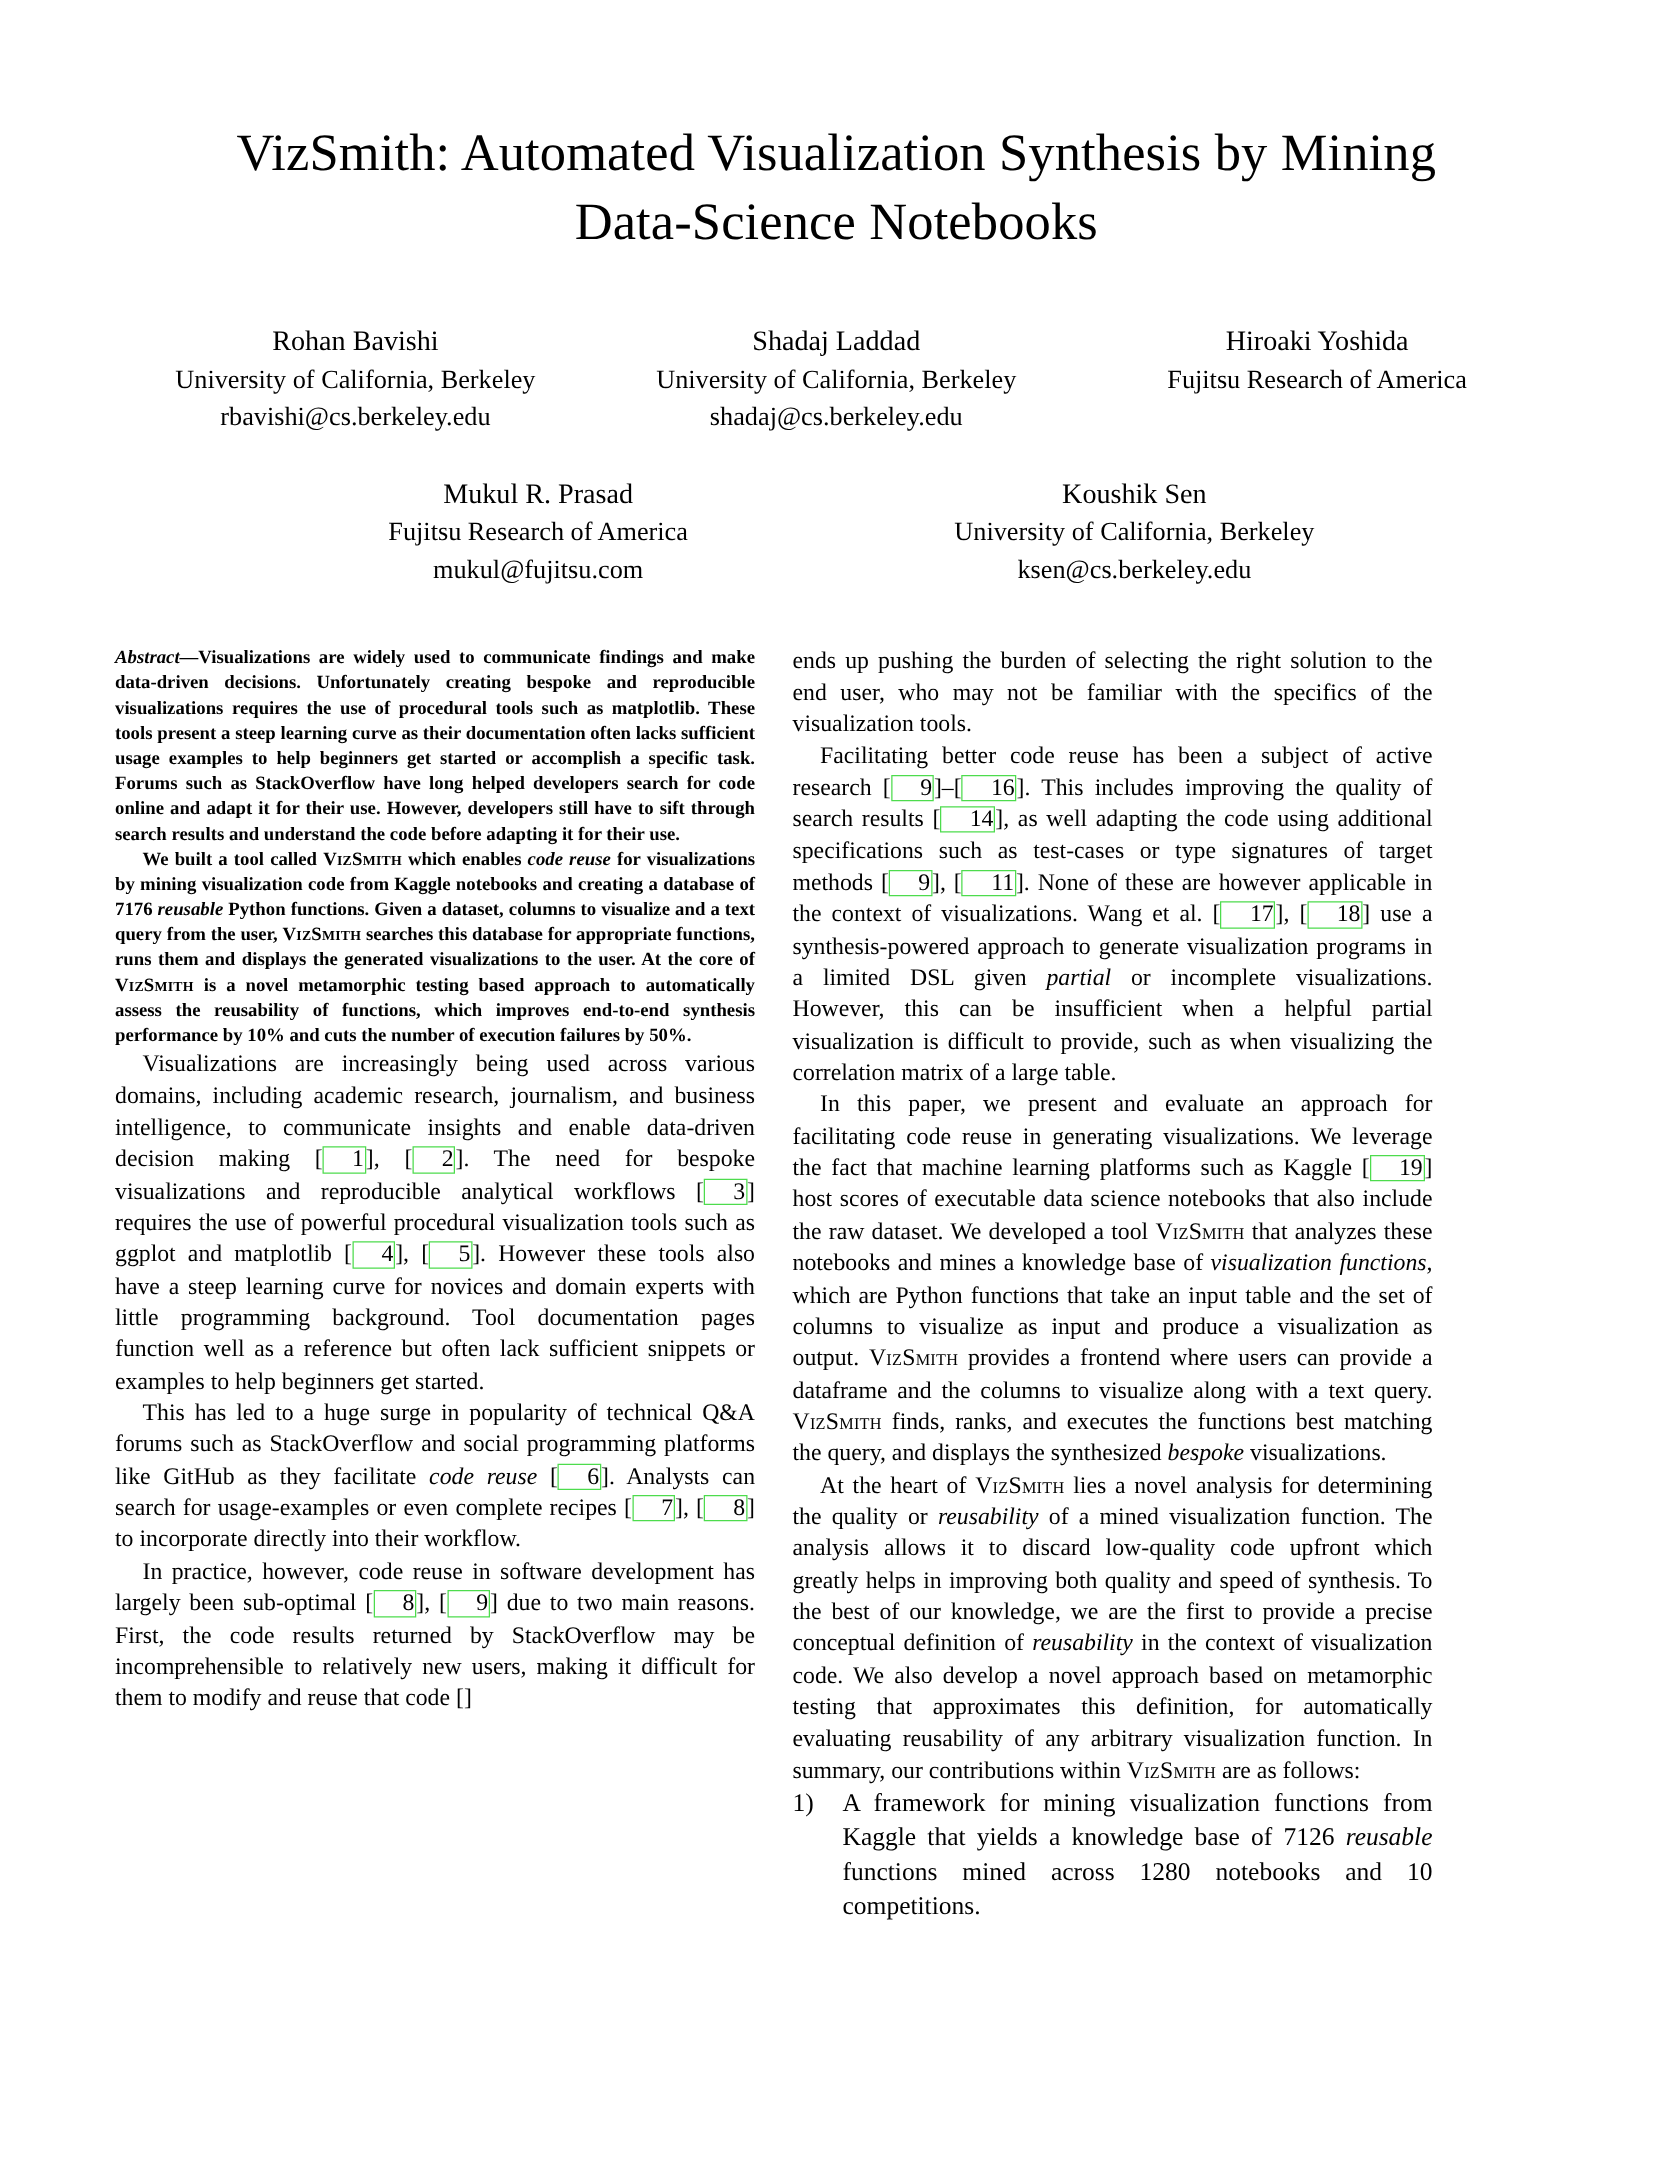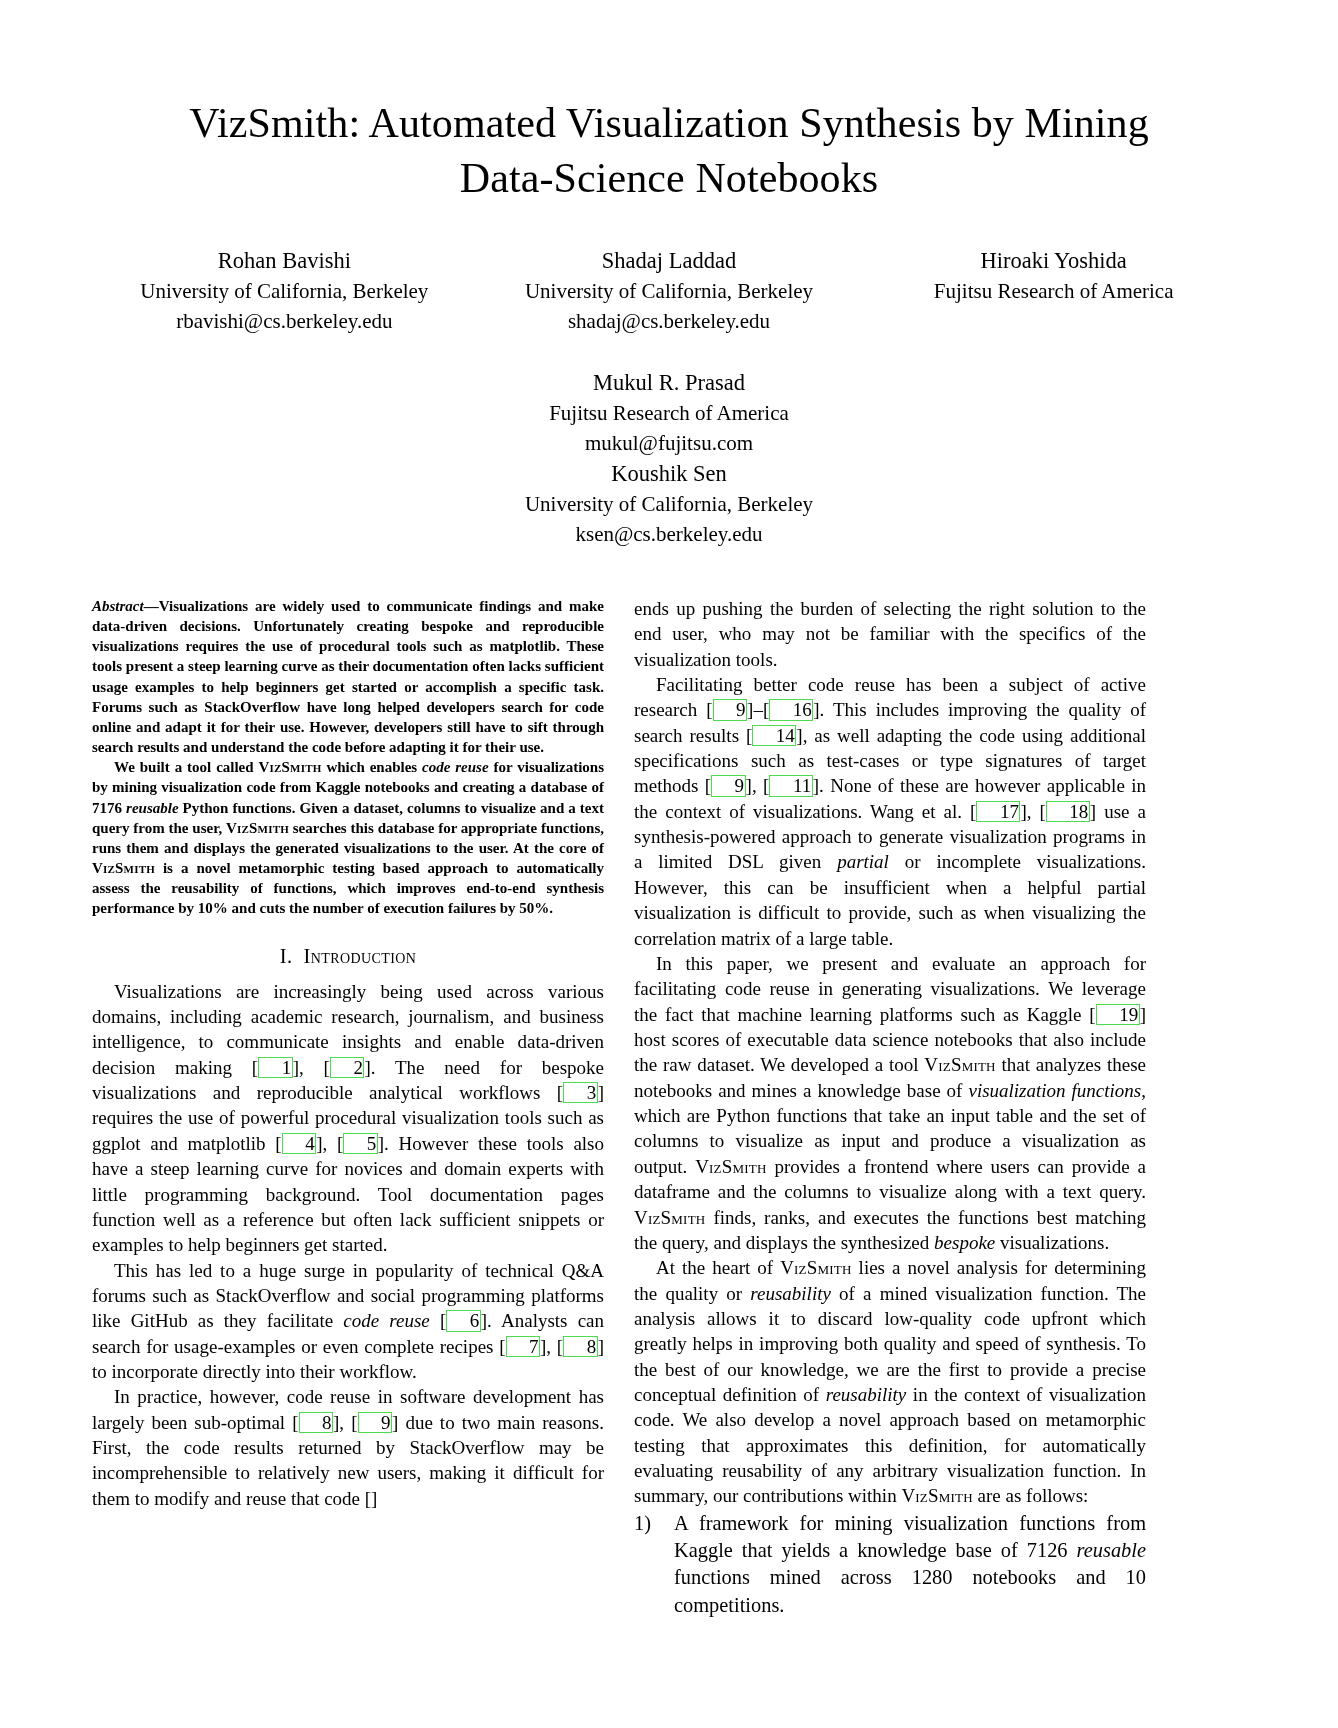--- a/index.html
+++ b/index.html
@@ -28,26 +28,25 @@
     font-size: 42px;
     line-height: 1.30;
     font-weight: normal;
     letter-spacing: 0.1px;
     margin: 0 64px;
   }
 
   
   .authors-row {
     display: flex;
-    margin-top: 40px;
+    margin-top: 52px;
   }
   .authors-row.row2 {
     margin-top: 30px;
     padding: 0 100px;
-    flex-direction: column;
   }
   .author {
     flex: 1 1 0;
     text-align: center;
     font-size: 21px;
     line-height: 1.42;
   }
   .author .name { font-size: 22.5px; }
   .author .affil { }
   .author .email { }
@@ -172,21 +171,20 @@
   </div>
 
   <div class="columns">
 
     <div class="col">
 
       <p class="abstract"><span class="lead">Abstract</span><span>—</span><span>Visualizations are widely used to communicate findings and make data-driven decisions. Unfortunately creating bespoke and reproducible visualizations requires the use of procedural tools such as matplotlib. These tools present a steep learning curve as their documentation often lacks sufficient usage examples to help beginners get started or accomplish a specific task. Forums such as StackOverflow have long helped developers search for code online and adapt it for their use. However, developers still have to sift through search results and understand the code before adapting it for their use.</span></p>
 
       <p class="abstract" style="text-indent:22px;"><span>We built a tool called </span><span class="sc">VizSmith</span><span> which enables </span><span class="it">code reuse</span><span> for visualizations by mining visualization code from Kaggle notebooks and creating a database of 7176 </span><span class="it">reusable</span><span> Python functions. Given a dataset, columns to visualize and a text query from the user, </span><span class="sc">VizSmith</span><span> searches this database for appropriate functions, runs them and displays the generated visualizations to the user. At the core of </span><span class="sc">VizSmith</span><span> is a novel metamorphic testing based approach to automatically assess the reusability of functions, which improves end-to-end synthesis performance by 10% and cuts the number of execution failures by 50%.</span></p>
 
-      <div class="sec-head"><span class="numeral">I.</span>&nbsp; <span>Introduction</span></div>
 
       <p class="body"><span>Visualizations are increasingly being used across various domains, including academic research, journalism, and business intelligence, to communicate insights and enable data-driven decision making </span>[<span class="cite">1</span>]<span>, </span>[<span class="cite">2</span>]<span>. The need for bespoke visualizations and reproducible analytical workflows </span>[<span class="cite">3</span>]<span> requires the use of powerful procedural visualization tools such as ggplot and matplotlib </span>[<span class="cite">4</span>]<span>, </span>[<span class="cite">5</span>]<span>. However these tools also have a steep learning curve for novices and domain experts with little programming background. Tool documentation pages function well as a reference but often lack sufficient snippets or examples to help beginners get started.</span></p>
 
       <p class="body"><span>This has led to a huge surge in popularity of technical Q&amp;A forums such as StackOverflow and social programming platforms like GitHub as they facilitate </span><span class="it">code reuse</span><span> </span>[<span class="cite">6</span>]<span>. Analysts can search for usage-examples or even complete recipes </span>[<span class="cite">7</span>]<span>, </span>[<span class="cite">8</span>]<span> to incorporate directly into their workflow.</span></p>
 
       <p class="body"><span>In practice, however, code reuse in software development has largely been sub-optimal </span>[<span class="cite">8</span>]<span>, </span>[<span class="cite">9</span>]<span> due to two main reasons. First, the code results returned by StackOverflow may be incomprehensible to relatively new users, making it difficult for them to modify and reuse that code </span>[]</p>
 
     </div>
 
     <div class="col">

